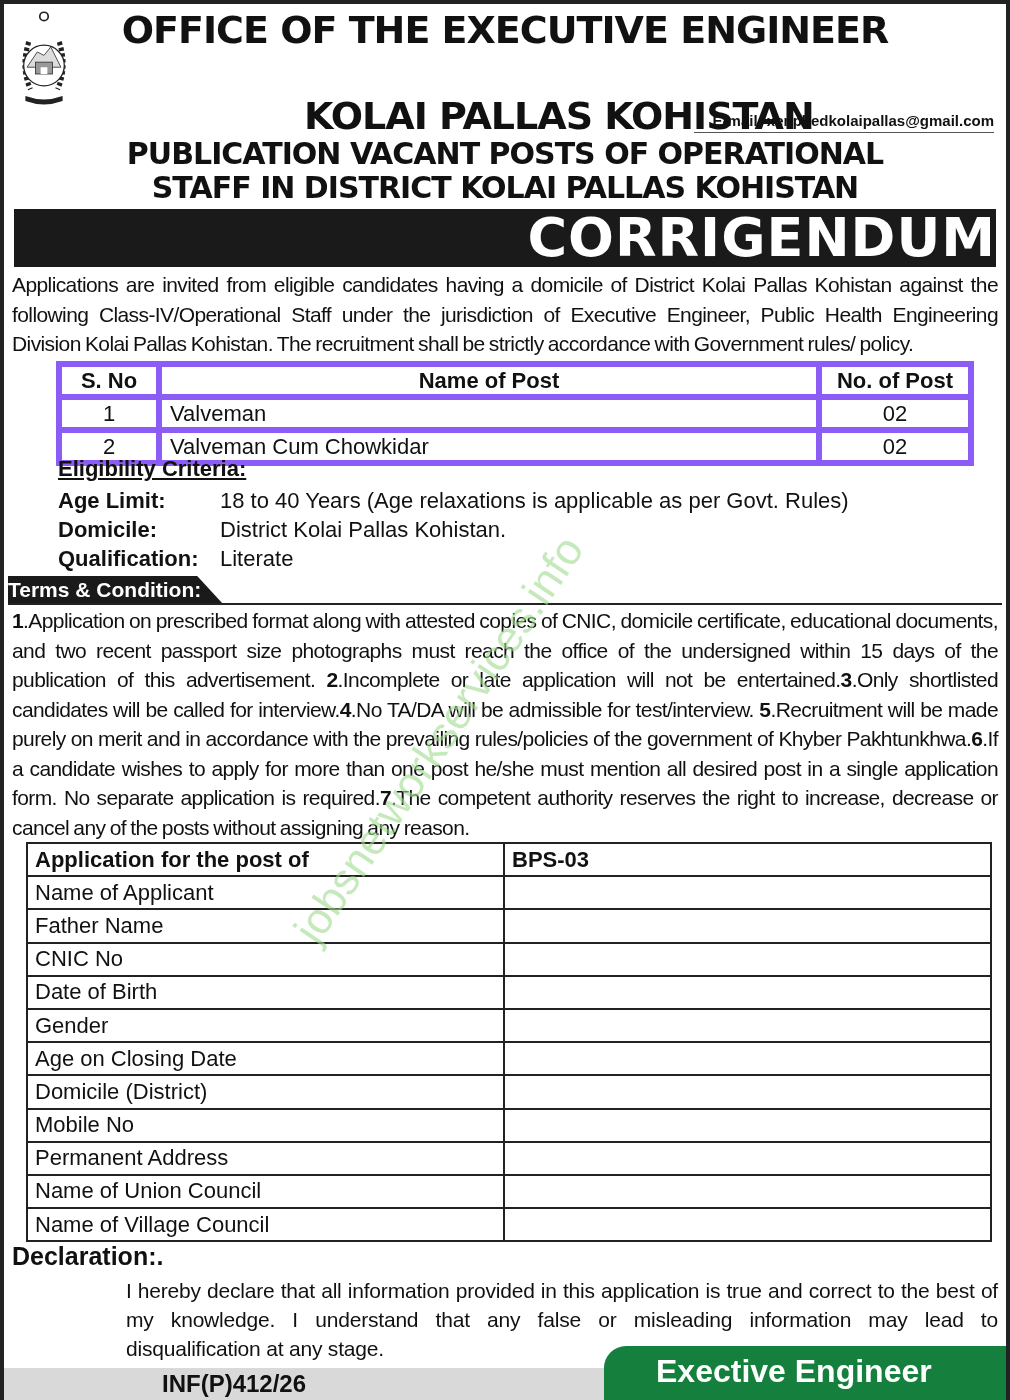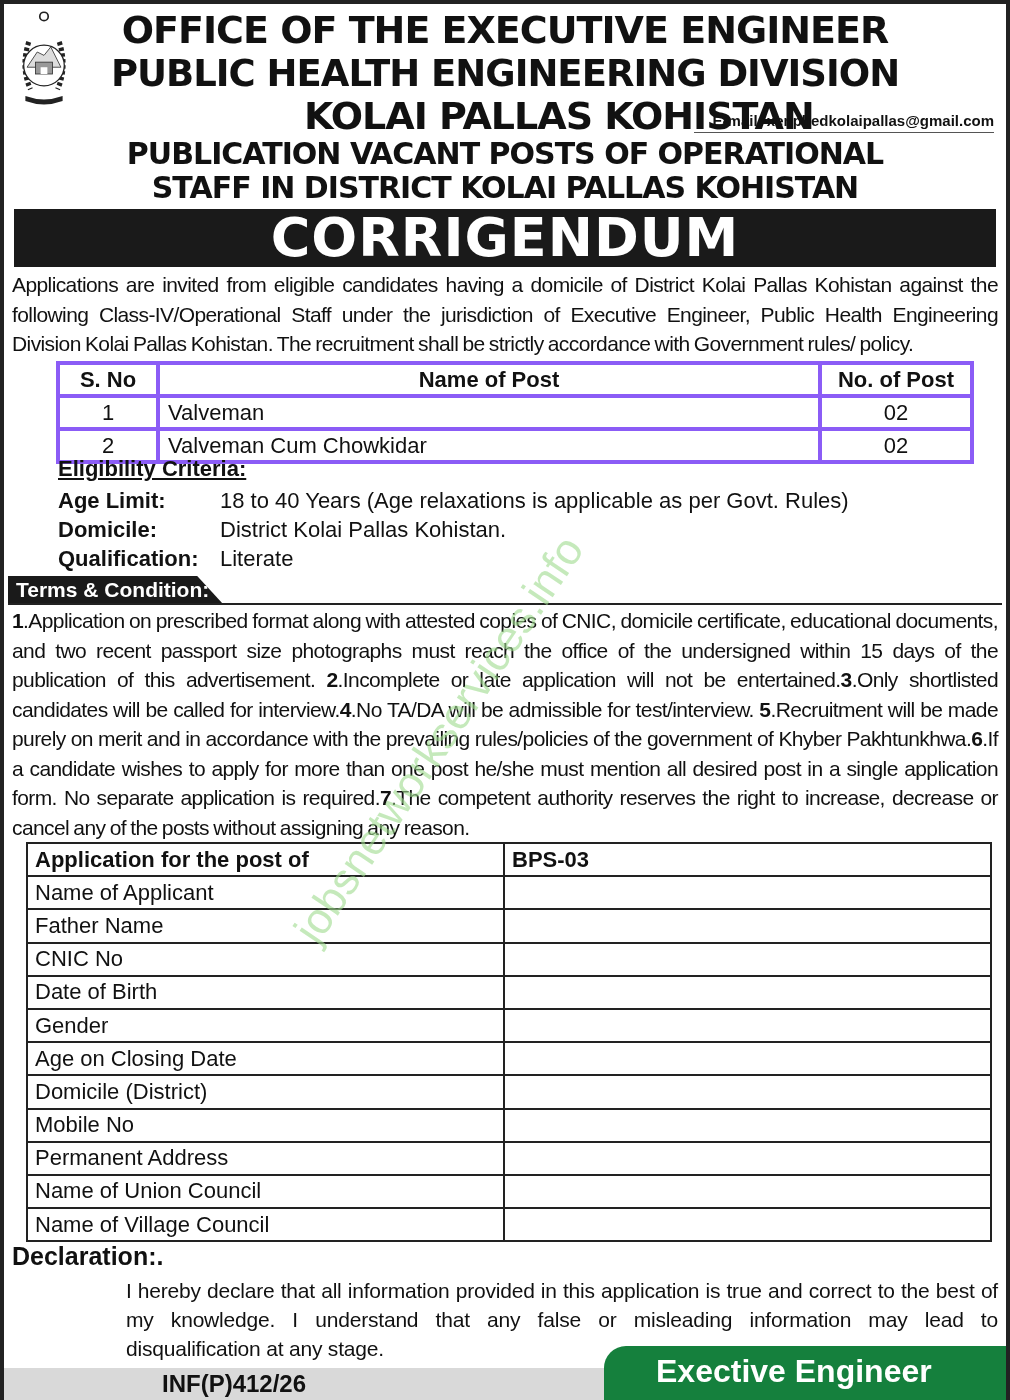--- a/index.html
+++ b/index.html
@@ -2,30 +2,30 @@
 <html><head>
 <meta charset="utf-8">
 <style>
   * { box-sizing: border-box; margin: 0; padding: 0; }
   body { width: 1010px; height: 1400px; background: #fff; font-family: "Liberation Sans Narrow", "Liberation Sans", sans-serif; color: #111; overflow: hidden; }
   .page { position: relative; width: 1010px; height: 1400px; border: 4px solid #222; background: #fff; }
   .hdr-line { position: absolute; left: 0; right: 0; text-align: center; font-family: "DejaVu Sans", sans-serif; font-weight: 900; color: #111; white-space: nowrap; letter-spacing: -1px; }
   .logo { position: absolute; left: 12px; top: 8px; width: 48px; height: 100px; }
   .email { position: absolute; right: 12px; top: 108px; font-family: Liberation Sans, sans-serif; font-weight: bold; font-size: 15px; }
   .divider { position: absolute; left: 12px; right: 12px; height: 1px; background: #555; }
-  .corr-bar { position: absolute; left: 10px; right: 10px; top: 205px; height: 58px; background: #1a1a1a; color: #fff; text-align: center; font-family: "DejaVu Sans", sans-serif; font-weight: 900; font-size: 54px; line-height: 58px; letter-spacing: 1px; }
+  .corr-bar { position: absolute; left: 10px; right: 10px; top: 205px; height: 58px; background: #1a1a1a; color: #fff; text-align: right; font-family: "DejaVu Sans", sans-serif; font-weight: 900; font-size: 54px; line-height: 58px; letter-spacing: 1px; }
   .para { position: absolute; left: 8px; right: 8px; font-size: 21px; line-height: 29.5px; text-align: justify; font-family: "Liberation Sans", sans-serif; letter-spacing: -0.6px; word-spacing: -1px; }
   table.posts { position: absolute; left: 52px; top: 357px; width: 918px; border-collapse: collapse; font-size: 22px; font-family: "Liberation Sans", sans-serif; }
-  table.posts td, table.posts th { border: 4px solid #8b5cf6; height: 33px; padding: 0 8px; }
+  table.posts td, table.posts th { border: 6px solid #8b5cf6; height: 33px; padding: 0 8px; }
   table.posts th { font-weight: bold; text-align: center; }
   .elig { position: absolute; left: 54px; top: 452px; font-size: 22px; font-family: "Liberation Sans", sans-serif; }
   .elig-row { height: 29px; display: flex; align-items: center; }
   .elig-label { width: 162px; font-weight: bold; }
   .elig-title { font-weight: bold; text-decoration: underline; height: 30px; }
-  .terms-tab { position: absolute; left: 4px; top: 572px; height: 28px; width: 215px; background: #1a1a1a; color: #fff; font-weight: bold; font-size: 21px; line-height: 28px; padding-left: 8px; clip-path: polygon(0 0, 88% 0, 100% 100%, 0 100%); font-family: "Liberation Sans", sans-serif; }
+  .terms-tab { position: absolute; left: 4px; top: 572px; height: 28px; width: 215px; background: #1a1a1a; color: #fff; font-weight: bold; font-size: 21px; line-height: 28px; padding-left: 0; clip-path: polygon(0 0, 88% 0, 100% 100%, 0 100%); font-family: "Liberation Sans", sans-serif; }
   .terms-rule { position: absolute; left: 4px; right: 4px; top: 599px; height: 2px; background: #222; }
   table.form { position: absolute; left: 22px; top: 838px; width: 966px; border-collapse: collapse; font-size: 22px; font-family: "Liberation Sans", sans-serif; }
   table.form td { border: 2px solid #222; height: 33.2px; padding: 0 7px; }
   table.form td.lbl { width: 477px; }
   .decl-title { position: absolute; left: 8px; top: 1238px; font-weight: bold; font-size: 25px; font-family: "Liberation Sans", sans-serif; }
   .decl-text { position: absolute; left: 122px; right: 8px; top: 1272px; font-size: 21px; line-height: 29px; text-align: justify; font-family: "Liberation Sans", sans-serif; letter-spacing: -0.2px; }
   .zero-logo { position: absolute; left: 12px; top: 1292px; width: 104px; height: 96px; border: 1px solid #444; background: #fff; text-align: center; font-family: "DejaVu Sans", sans-serif; }
   .zero-word { font-weight: 900; font-size: 30px; letter-spacing: -2px; line-height: 36px; margin-top: 8px; }
   .zero-tol { background: #111; color: #fff; font-weight: bold; font-size: 13px; margin: 0 4px; line-height: 18px; }
   .zero-cor { font-weight: bold; font-size: 11.5px; line-height: 16px; letter-spacing: -0.5px; }
@@ -45,21 +45,20 @@
     <path d="M14 40 Q4 70 16 96" fill="none" stroke="#222" stroke-width="6" stroke-dasharray="4 3"></path>
     <path d="M50 40 Q60 70 48 96" fill="none" stroke="#222" stroke-width="6" stroke-dasharray="4 3"></path>
     <circle cx="32" cy="68" r="24" fill="#fff" stroke="#222" stroke-width="1.5"></circle>
     <path d="M12 70 L24 52 L32 56 L40 46 L52 70 Z" fill="#ddd" stroke="#333" stroke-width="1"></path>
     <rect x="22" y="64" width="20" height="14" fill="#999" stroke="#333" stroke-width="1"></rect>
     <rect x="28" y="70" width="8" height="8" fill="#fff"></rect>
     <path d="M10 104 Q32 112 54 104 L54 110 Q32 118 10 110 Z" fill="#222"></path>
   </svg>
 
   <div class="hdr-line" style="top:4px;font-size:38px;">OFFICE OF THE EXECUTIVE ENGINEER</div>
-  <div class="hdr-line" style="top:48px;font-size:37px;">PUBLIC HEALTH ENGINEERING DIVISION</div>
   <div class="hdr-line" style="top:90px;font-size:38px;right:310px;left:0;padding-left:300px;">KOLAI PALLAS KOHISTAN</div>
   <div class="email">
     <span>E-mail:</span>
     <span>xenphedkolaipallas@gmail.com</span>
   </div>
   <div class="divider" style="top:128px;left:690px;"></div>
 
   <div class="hdr-line" style="top:132px;font-size:30px;">PUBLICATION VACANT POSTS OF OPERATIONAL</div>
   <div class="hdr-line" style="top:166px;font-size:30px;">STAFF IN DISTRICT KOLAI PALLAS KOHISTAN</div>
 

